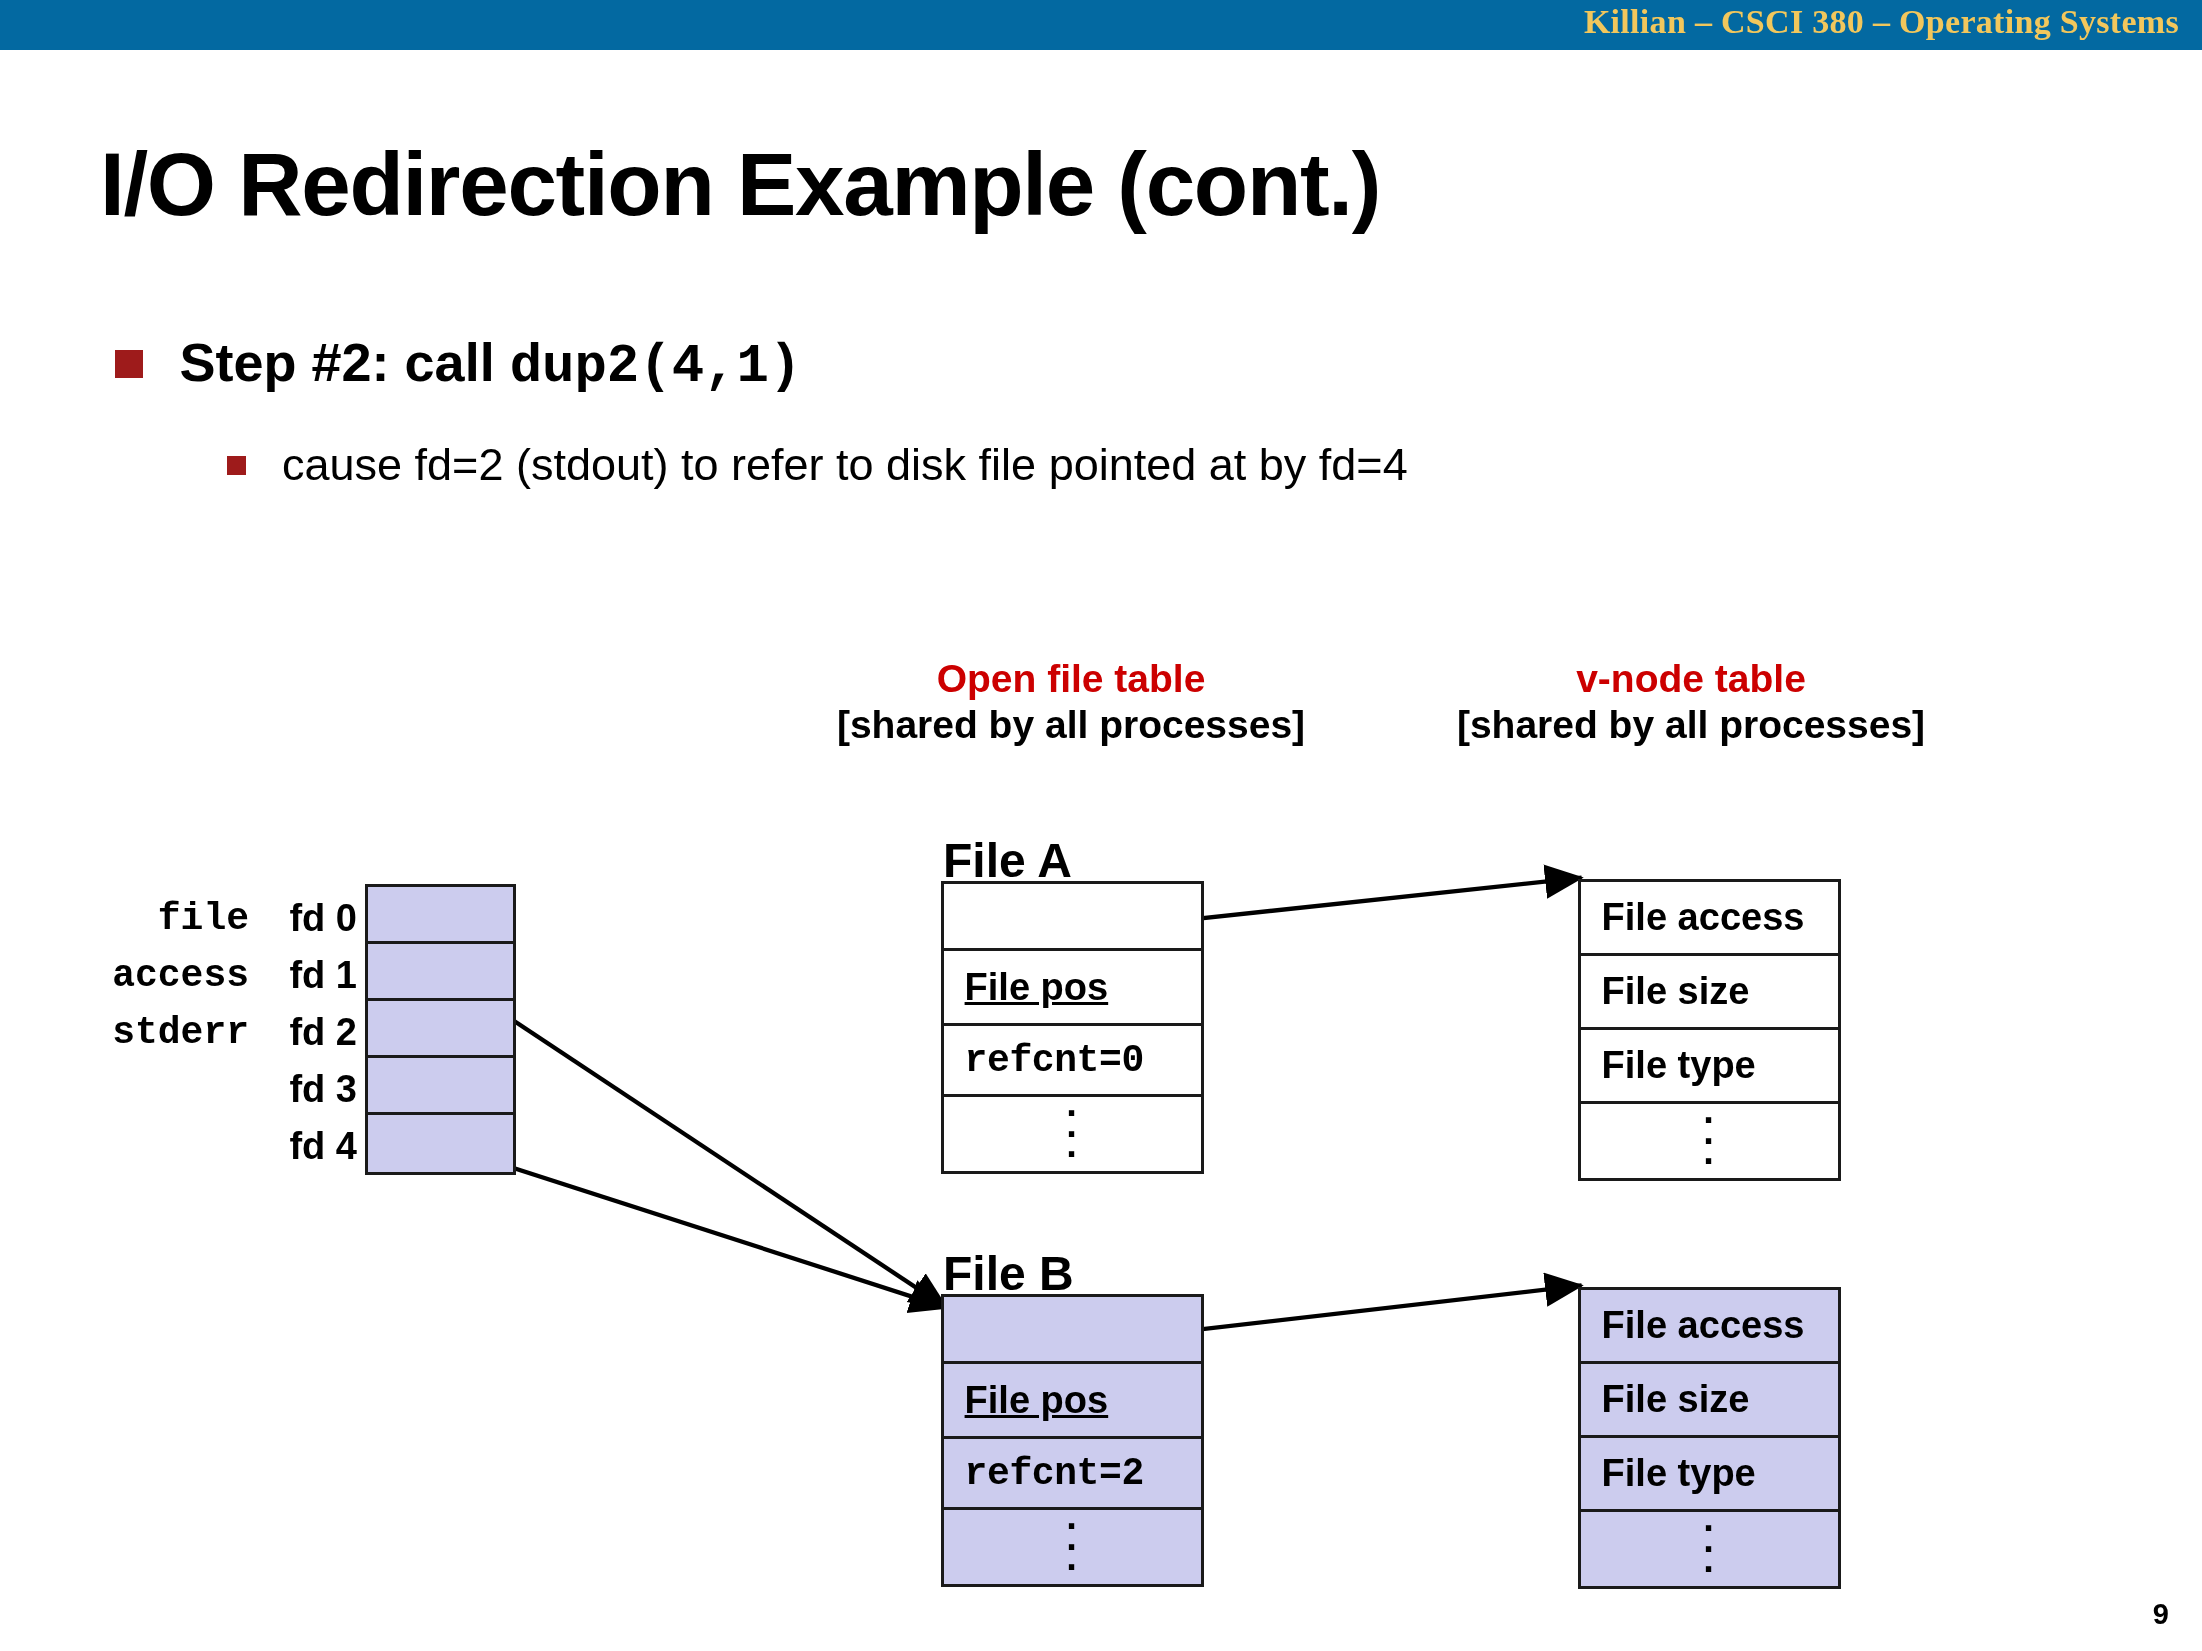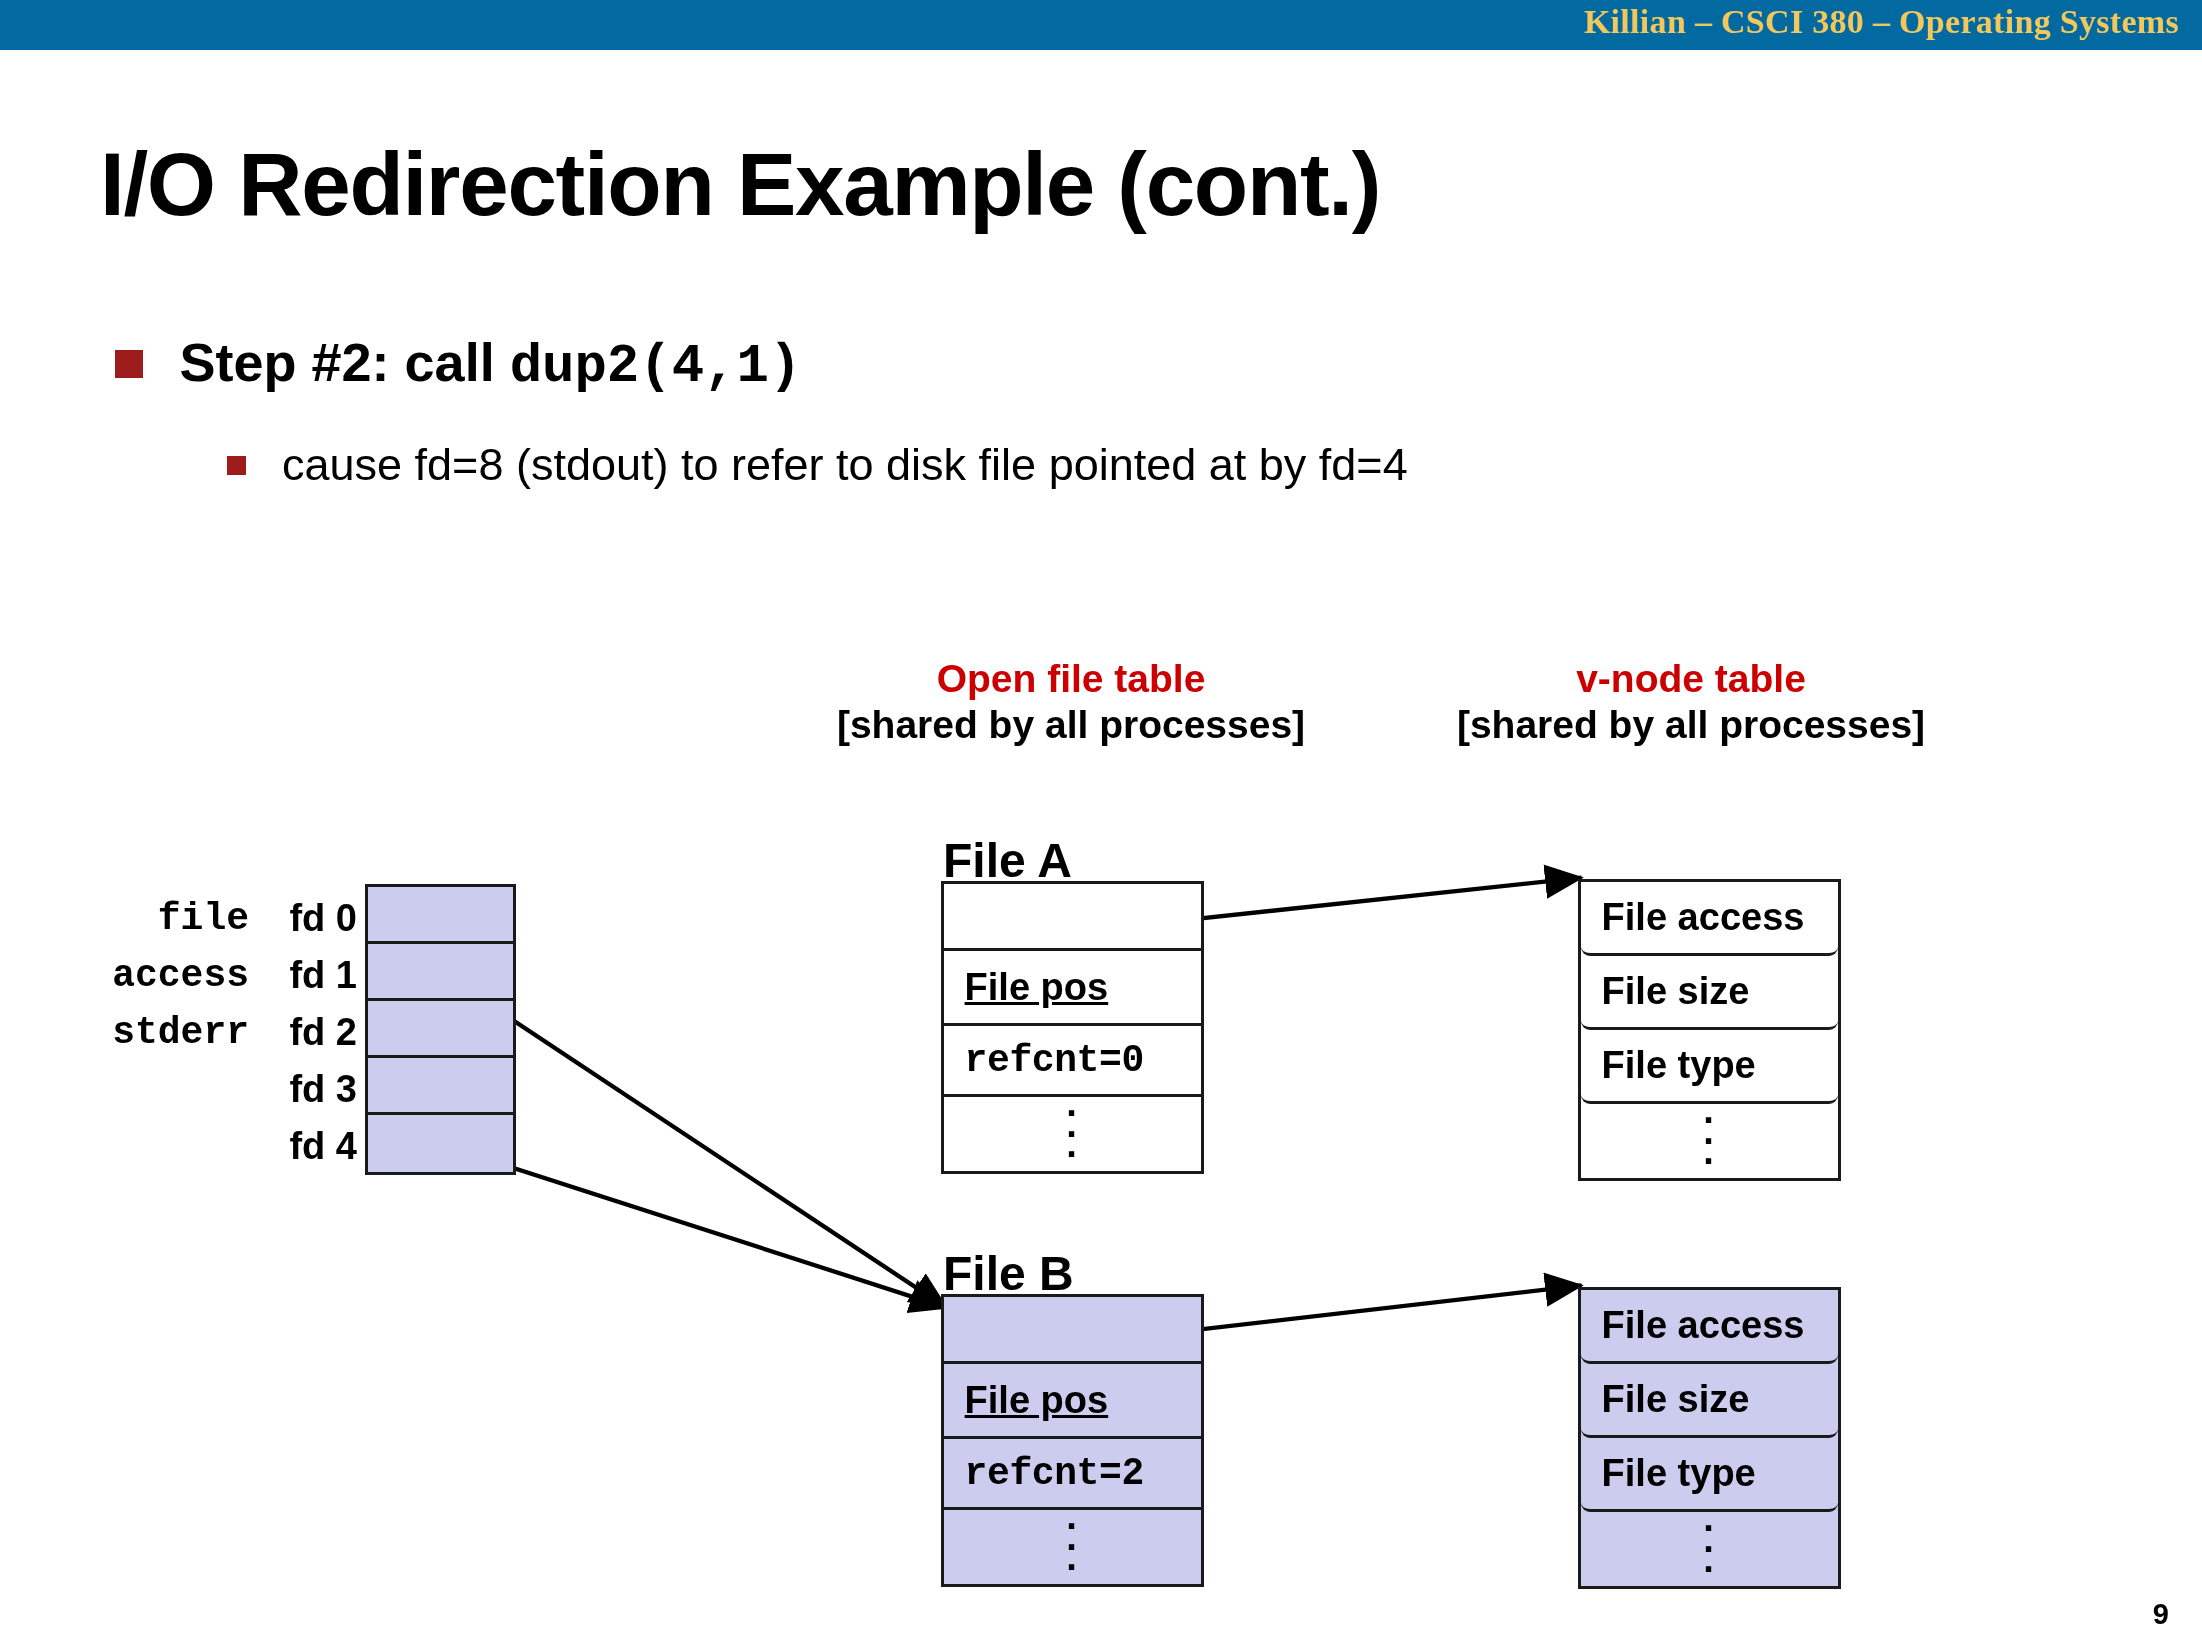--- a/index.html
+++ b/index.html
@@ -223,21 +223,21 @@
   .ofr-1 { height: 75px; text-decoration: underline; }
   .ofr-2 { height: 71px; }
   .ofr-3 { height: 74px; }
 
   #file-a-caption { left: 943px; top: 833px; }
   #file-b-caption { left: 943px; top: 1246px; }
 
   
   #vnode-a-table { left: 1578px; top: 879px;  width: 263px; background: #ffffff; }
   #vnode-b-table { left: 1578px; top: 1287px;  width: 263px; background: #ccccee; }
-  .vnr { height: 74px; border-radius: 9px; }
+  .vnr { height: 74px; }
 
   
   #page-number {
     position: absolute;
     right: 34px;
     bottom: 20.6px;
     font-size: 29px;
     font-weight: bold;
     color: #000000;
   }
@@ -253,21 +253,21 @@
 
   <div id="slide-title">I/O Redirection Example (cont.)</div>
 
   <div id="bullet-1">
     <div class="bullet-sq-l1"></div>
     <div id="bullet-1-text"><span>Step #2: call </span><span class="mono">dup2(4,1)</span></div>
   </div>
 
   <div id="bullet-2">
     <div class="bullet-sq-l2"></div>
-    <div id="bullet-2-text">cause fd=8 (stdout) to refer to disk file pointed at by fd=4</div>
+    <div id="bullet-2-text">cause fd=2 (stdout) to refer to disk file pointed at by fd=4</div>
   </div>
 
 
   <div class="col-header" id="col-header-openfile">
     <div class="ch-title">Open file table</div>
     <div class="ch-sub">[shared by all processes]</div>
   </div>
 
   <div class="col-header" id="col-header-vnode">
     <div class="ch-title">v-node table</div>

